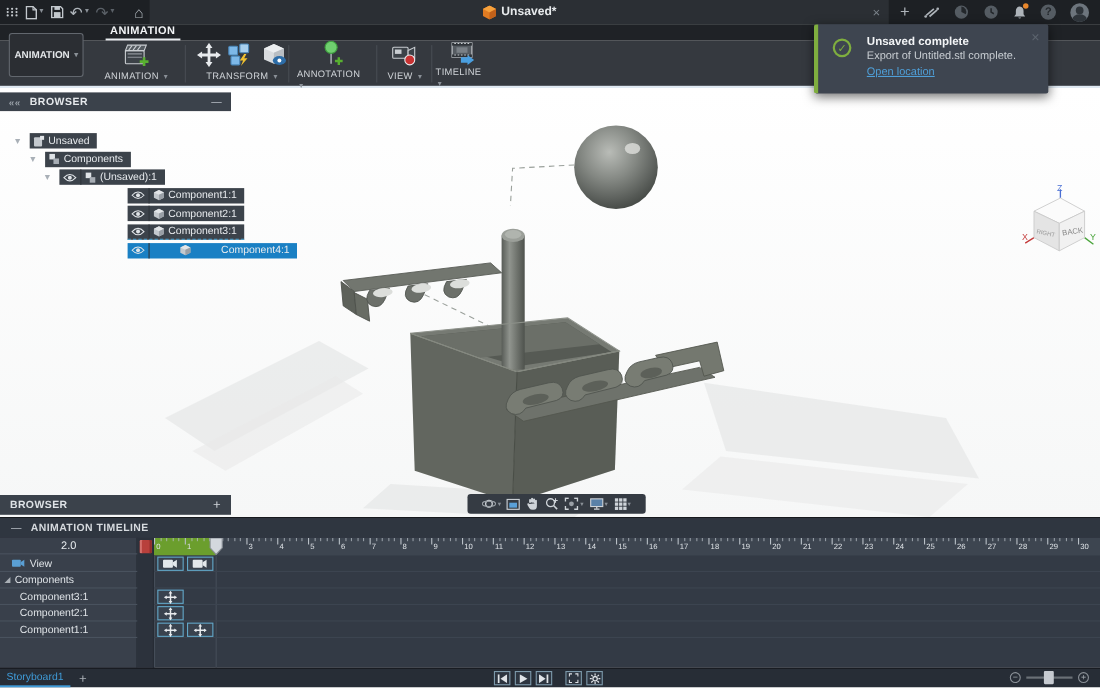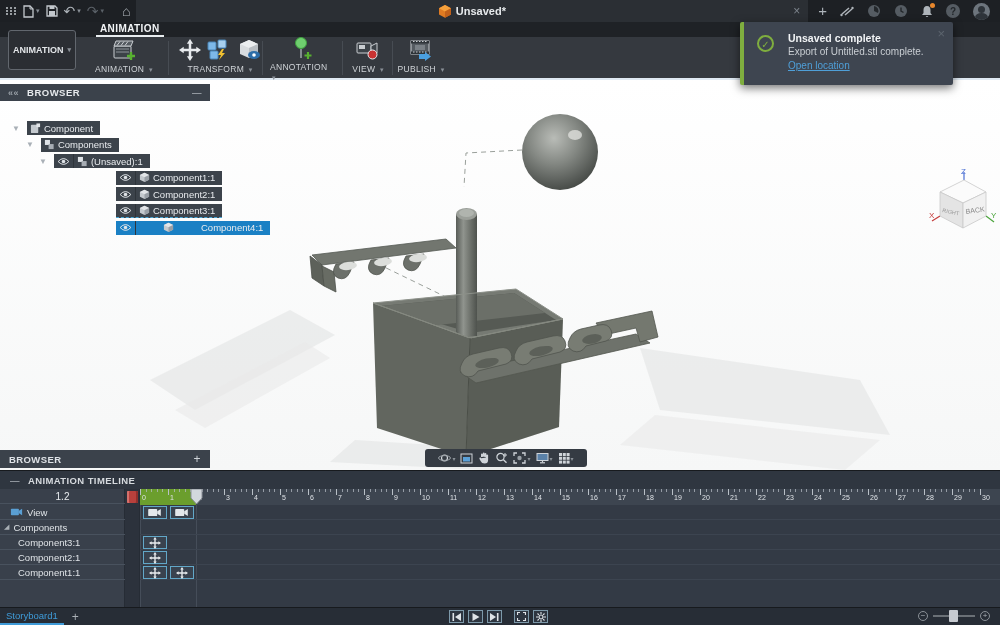--- a/index.html
+++ b/index.html
@@ -262,21 +262,21 @@
     <div class="rb-icons">
       <svg width="24" height="22" viewBox="0 0 24 22">
         <rect x="2" y="2" width="18" height="13" fill="#555b61" stroke="#c9cdd1"></rect>
         <rect x="2" y="2" width="18" height="2.5" fill="#2e3338"></rect>
           <rect x="2" y="12.5" width="18" height="2.5" fill="#2e3338"></rect>
         <path d="M4 2.5 h1.5 M7 2.5 h1.5 M10 2.5 h1.5 M13 2.5 h1.5 M16 2.5 h1.5 M4 13 h1.5 M7 13 h1.5 M10 13 h1.5 M13 13 h1.5 M16 13 h1.5" stroke="#c9cdd1"></path>
         <rect x="6" y="6" width="10" height="5" fill="#7a8086"></rect>
         <path d="M10 15 h6 v-2 l6 4.5 -6 4.5 v-2 h-6 Z" fill="#4a9fe0"></path>
       </svg>
     </div>
-    <div class="rb-label"><span>PUBLISH</span> <span class="caret">▾</span></div>
+    <div class="rb-label"><span>TIMELINE</span> <span class="caret">▾</span></div>
   </div>
 </div>
 
 <div id="viewport" class="abs">
   <svg id="scene" width="1000" height="390" viewBox="0 0 1000 390">
     <defs>
       <radialGradient id="sphG" cx="0.42" cy="0.32" r="0.75">
         <stop offset="0" stop-color="#b9bcb7"></stop>
           <stop offset="0.45" stop-color="#838782"></stop>
           <stop offset="0.8" stop-color="#565a56"></stop>
@@ -384,21 +384,21 @@
   <div class="tree" id="browser-tree">
       <div class="tr-row" style="top: 20px; left: 0px;">
         <span class="tr-caret" style="margin-left:12px">▼</span>
         <div class="chip" style="margin-left:4px">
           <span class="cell">
             <svg width="11" height="11" viewBox="0 0 12 12">
               <rect x="1" y="2" width="8" height="9" rx="1" fill="#c4c9ce"></rect>
               <rect x="7" y="0.5" width="4" height="4" fill="#e2e5e8"></rect>
             </svg>
           </span>
-          <span>Component</span>
+          <span>Unsaved</span>
         </div>
       </div>
       <div class="tr-row" style="top: 36.6px; left: 0px;">
         <span class="tr-caret" style="margin-left:26px">▼</span>
         <div class="chip" style="margin-left:4px">
           <span class="cell">
             <svg width="11" height="11" viewBox="0 0 12 12">
               <rect x="1" y="1" width="5.5" height="5.5" fill="#dfe3e7"></rect>
               <rect x="5" y="5.5" width="5.5" height="5.5" fill="#a7adb4"></rect>
             </svg>
@@ -570,21 +570,21 @@
   <span class="nl">Open location</span>
   <span class="nx">×</span>
 </div>
 
 <div id="timeline" class="abs">
   <div id="tl-header">
     <span class="min">—</span>
     <span>ANIMATION TIMELINE</span>
   </div>
   <div id="tl-left">
-    <div class="tl-lrow" id="tl-time" style="top:0;">1.2</div>
+    <div class="tl-lrow" id="tl-time" style="top:0;">2.0</div>
   <div class="tl-lrow" style="top: 16px;">
         <span style="margin-left:10px;display:flex;">
           <svg width="13" height="8" viewBox="0 0 16 10">
             <rect x="1" y="1" width="10" height="8" rx="1" fill="#5a9fd4"></rect>
             <path d="M11 3.5 L15 1 V9 L11 6.5 Z" fill="#5a9fd4"></path>
           </svg>
         </span>
         <span style="margin-left:4px">View</span>
       </div>
       <div class="tl-lrow" style="top: 31px;">

